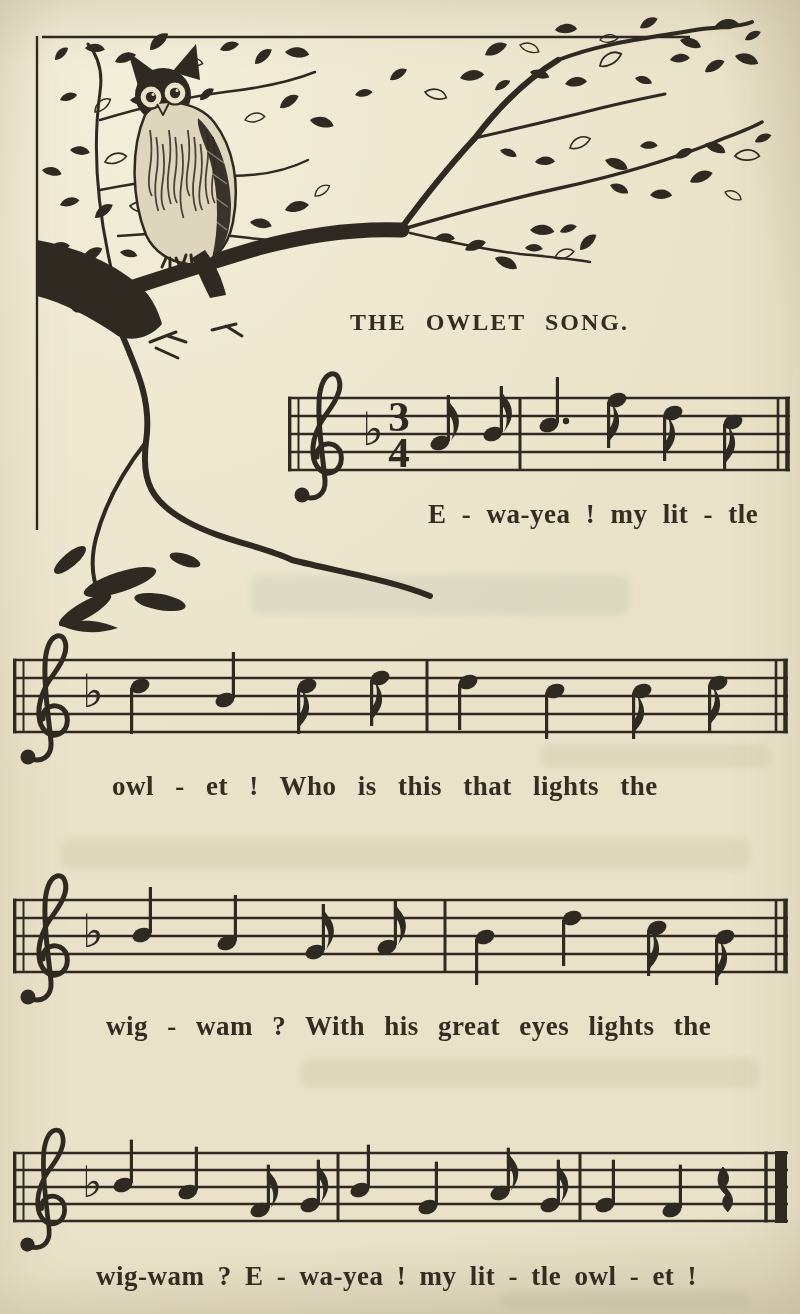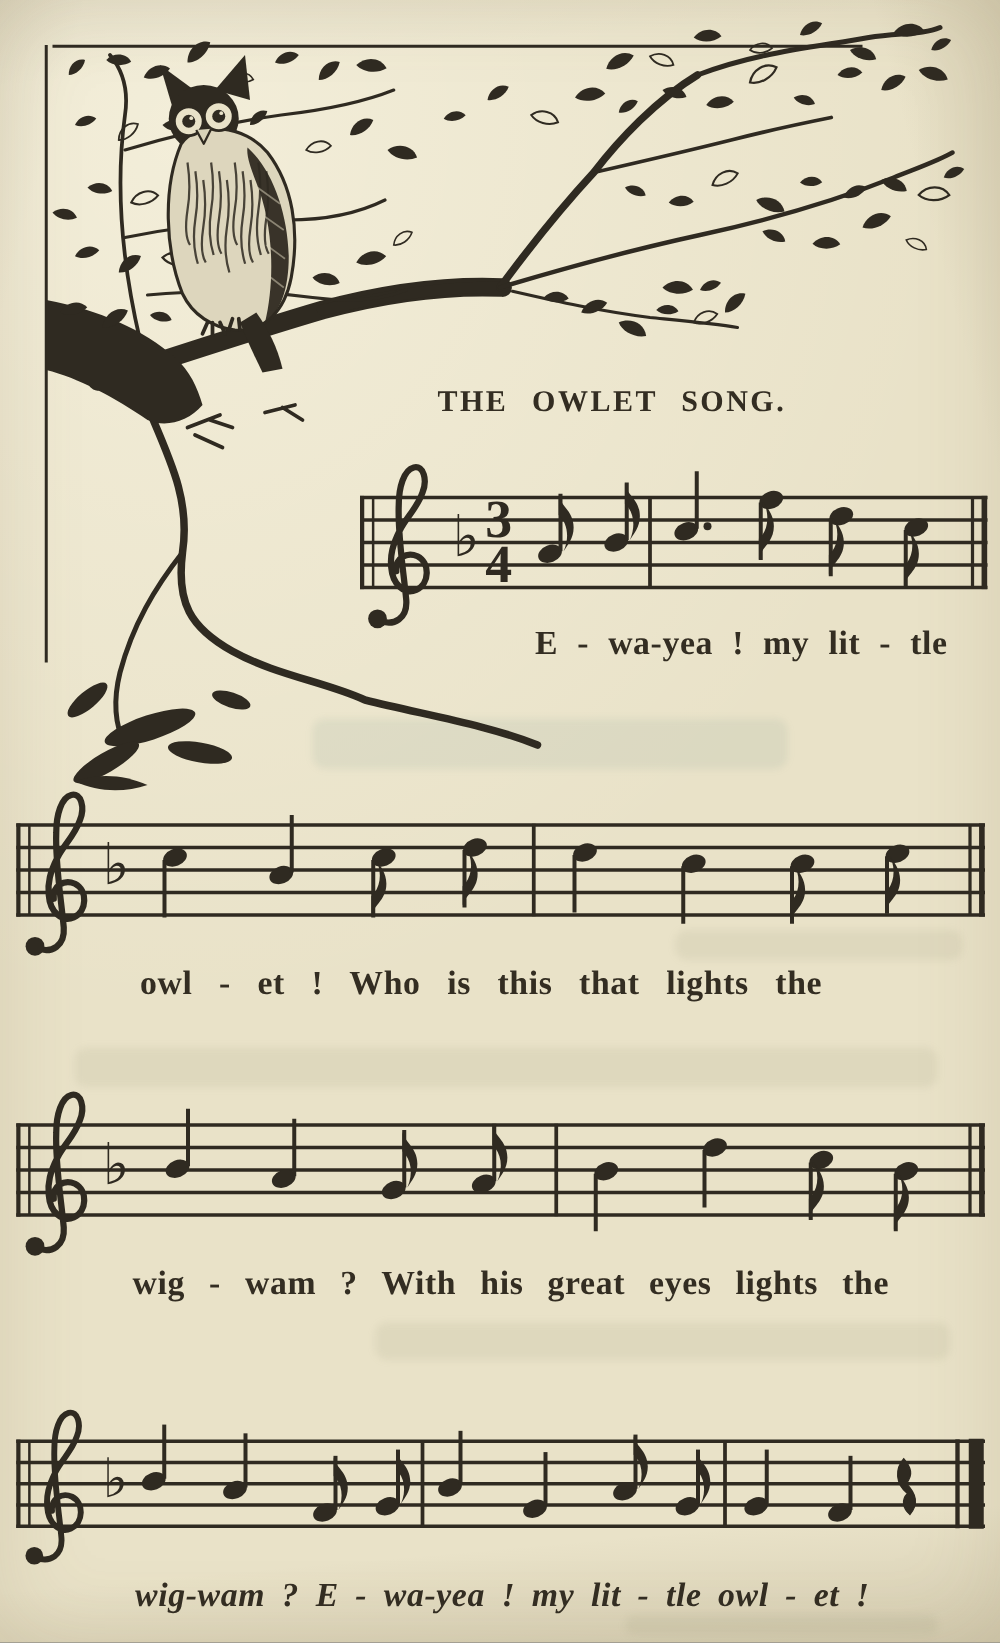--- a/index.html
+++ b/index.html
@@ -20,21 +20,21 @@
     font-size:24px;font-weight:700;color:#332d22;
     letter-spacing:2px;word-spacing:11px;white-space:nowrap;margin-left:24px;
   }
   .lyric{
     position:absolute;font-size:27px;font-weight:700;color:#332d22;
     letter-spacing:.5px;white-space:nowrap;
   }
   .lyric-1{left:428px;top:499px;word-spacing:8px;}
   .lyric-2{left:112px;top:771px;word-spacing:14px;}
   .lyric-3{left:106px;top:1011px;word-spacing:12px;text-align:center;}
-  .lyric-4{left:108px;top:1261px;word-spacing:6px;font-style:italic;}
+  .lyric-4{left:96px;top:1261px;word-spacing:6px;}
   .smudge{
     position:absolute;border-radius:10px;filter:blur(3px);
     background:rgba(146,150,116,0.12);
   }
   .smudge.teal{background:rgba(100,140,128,0.10);}
 </style>
 </head>
 <body>
 
 <div class="page">

